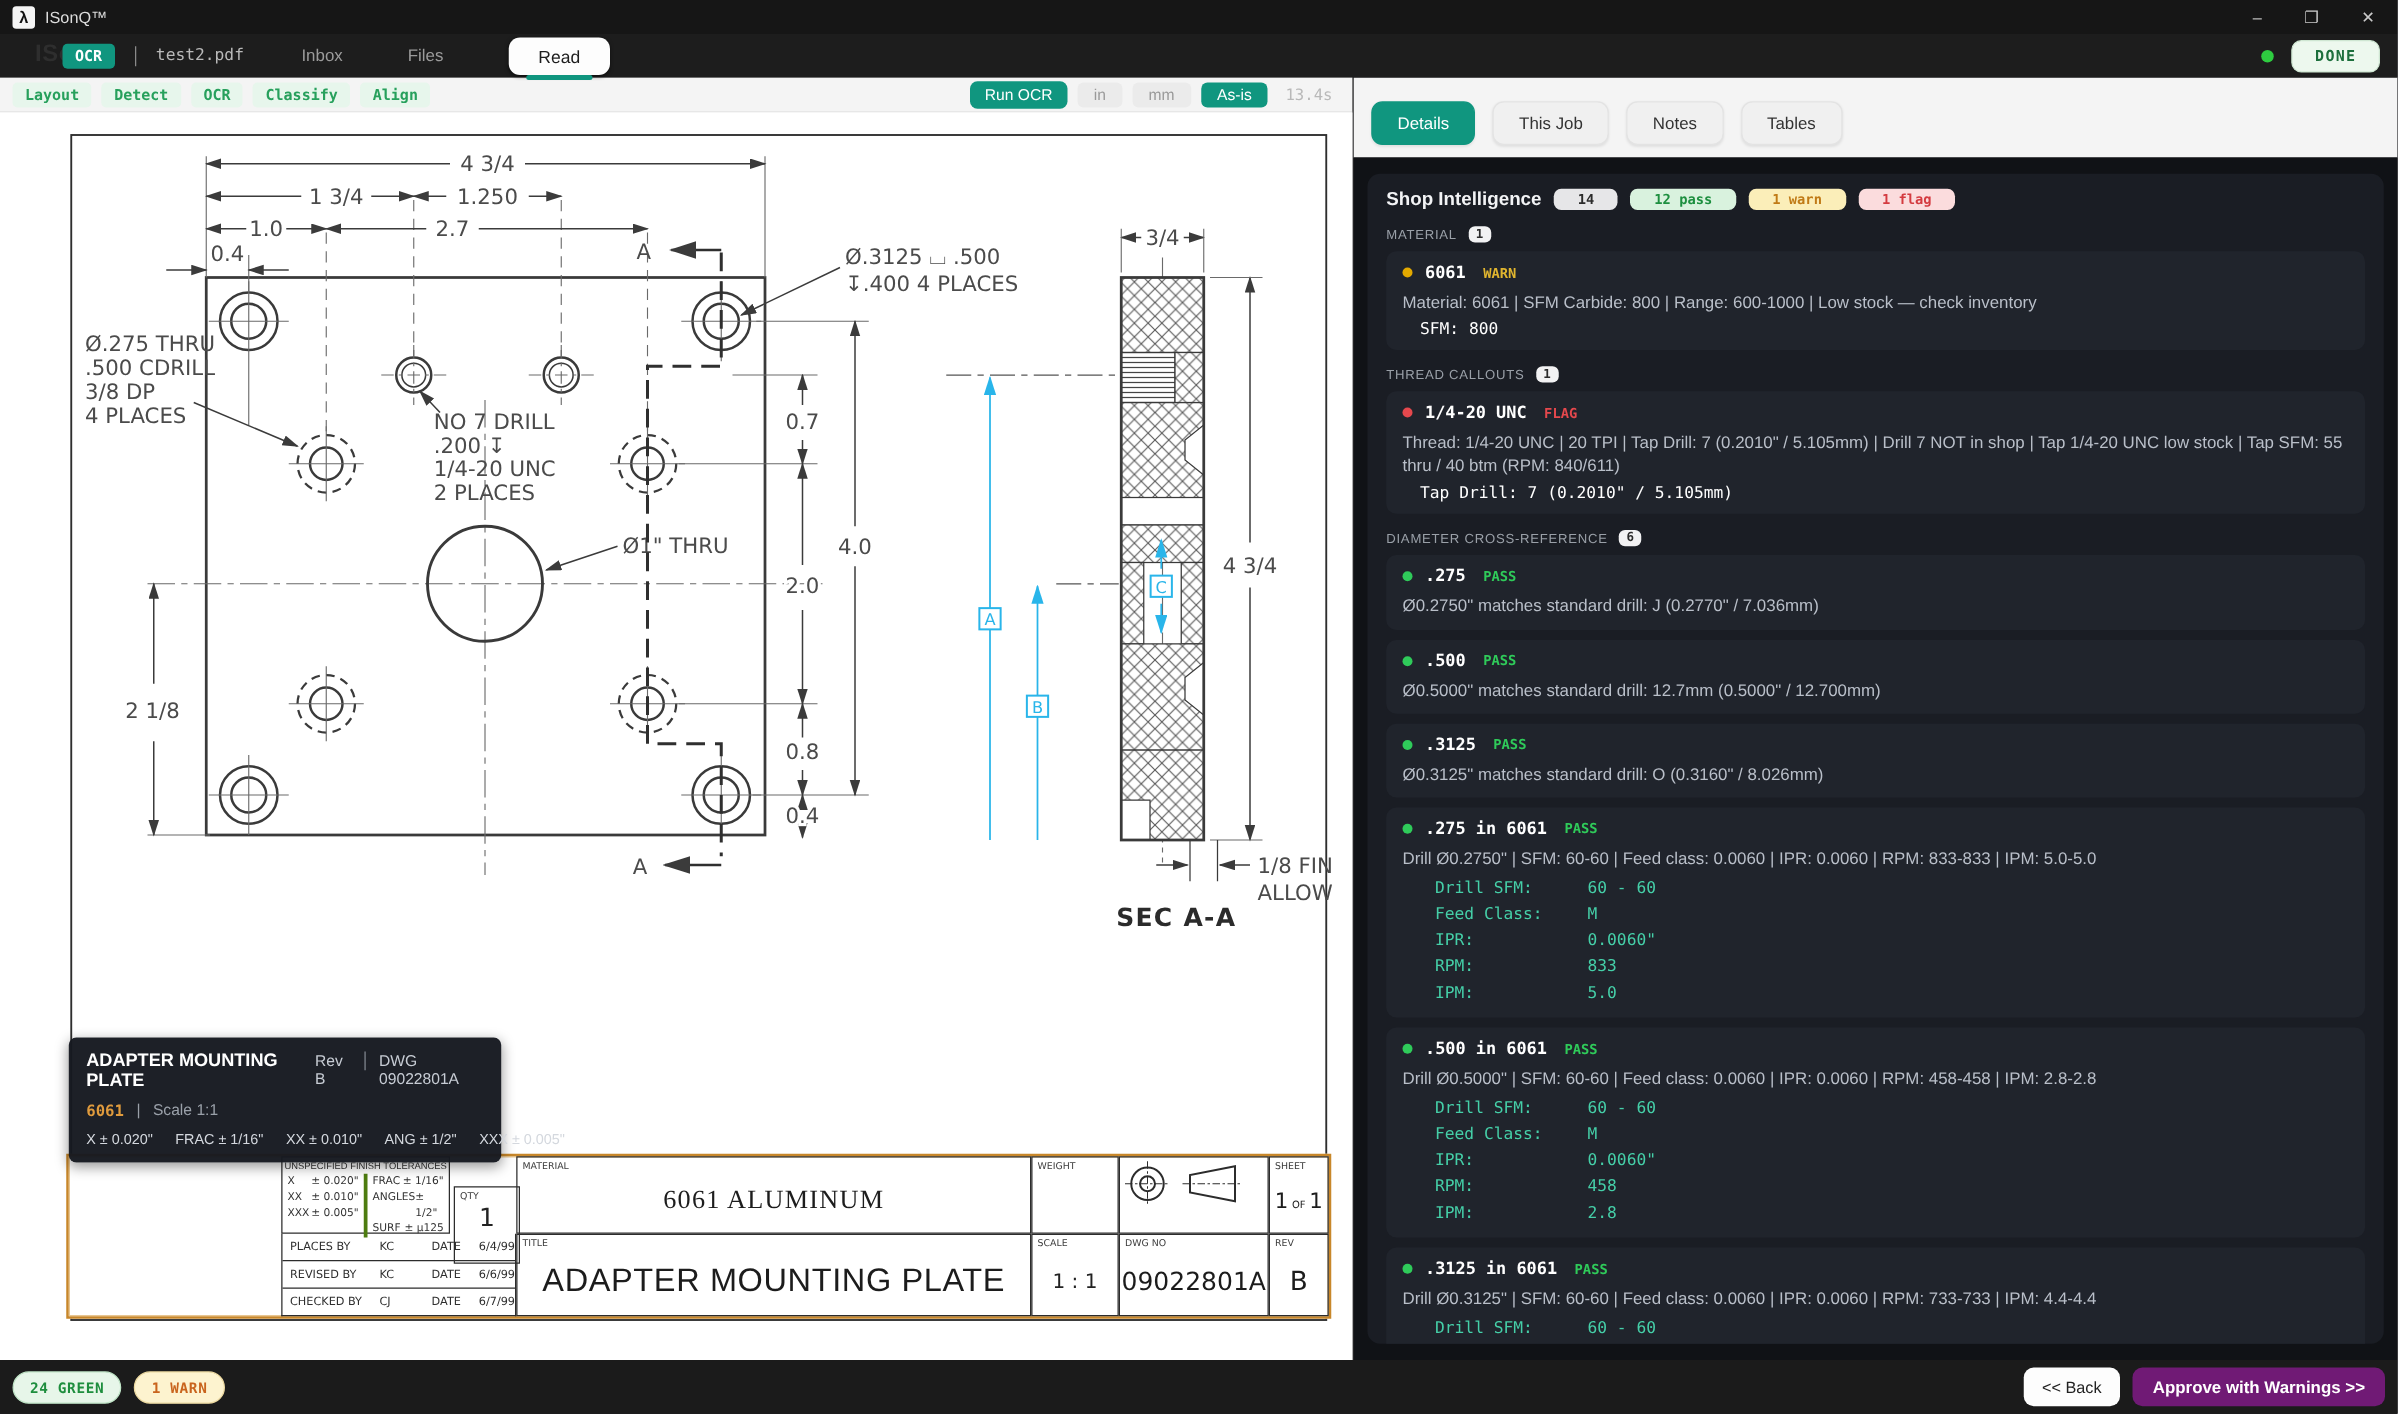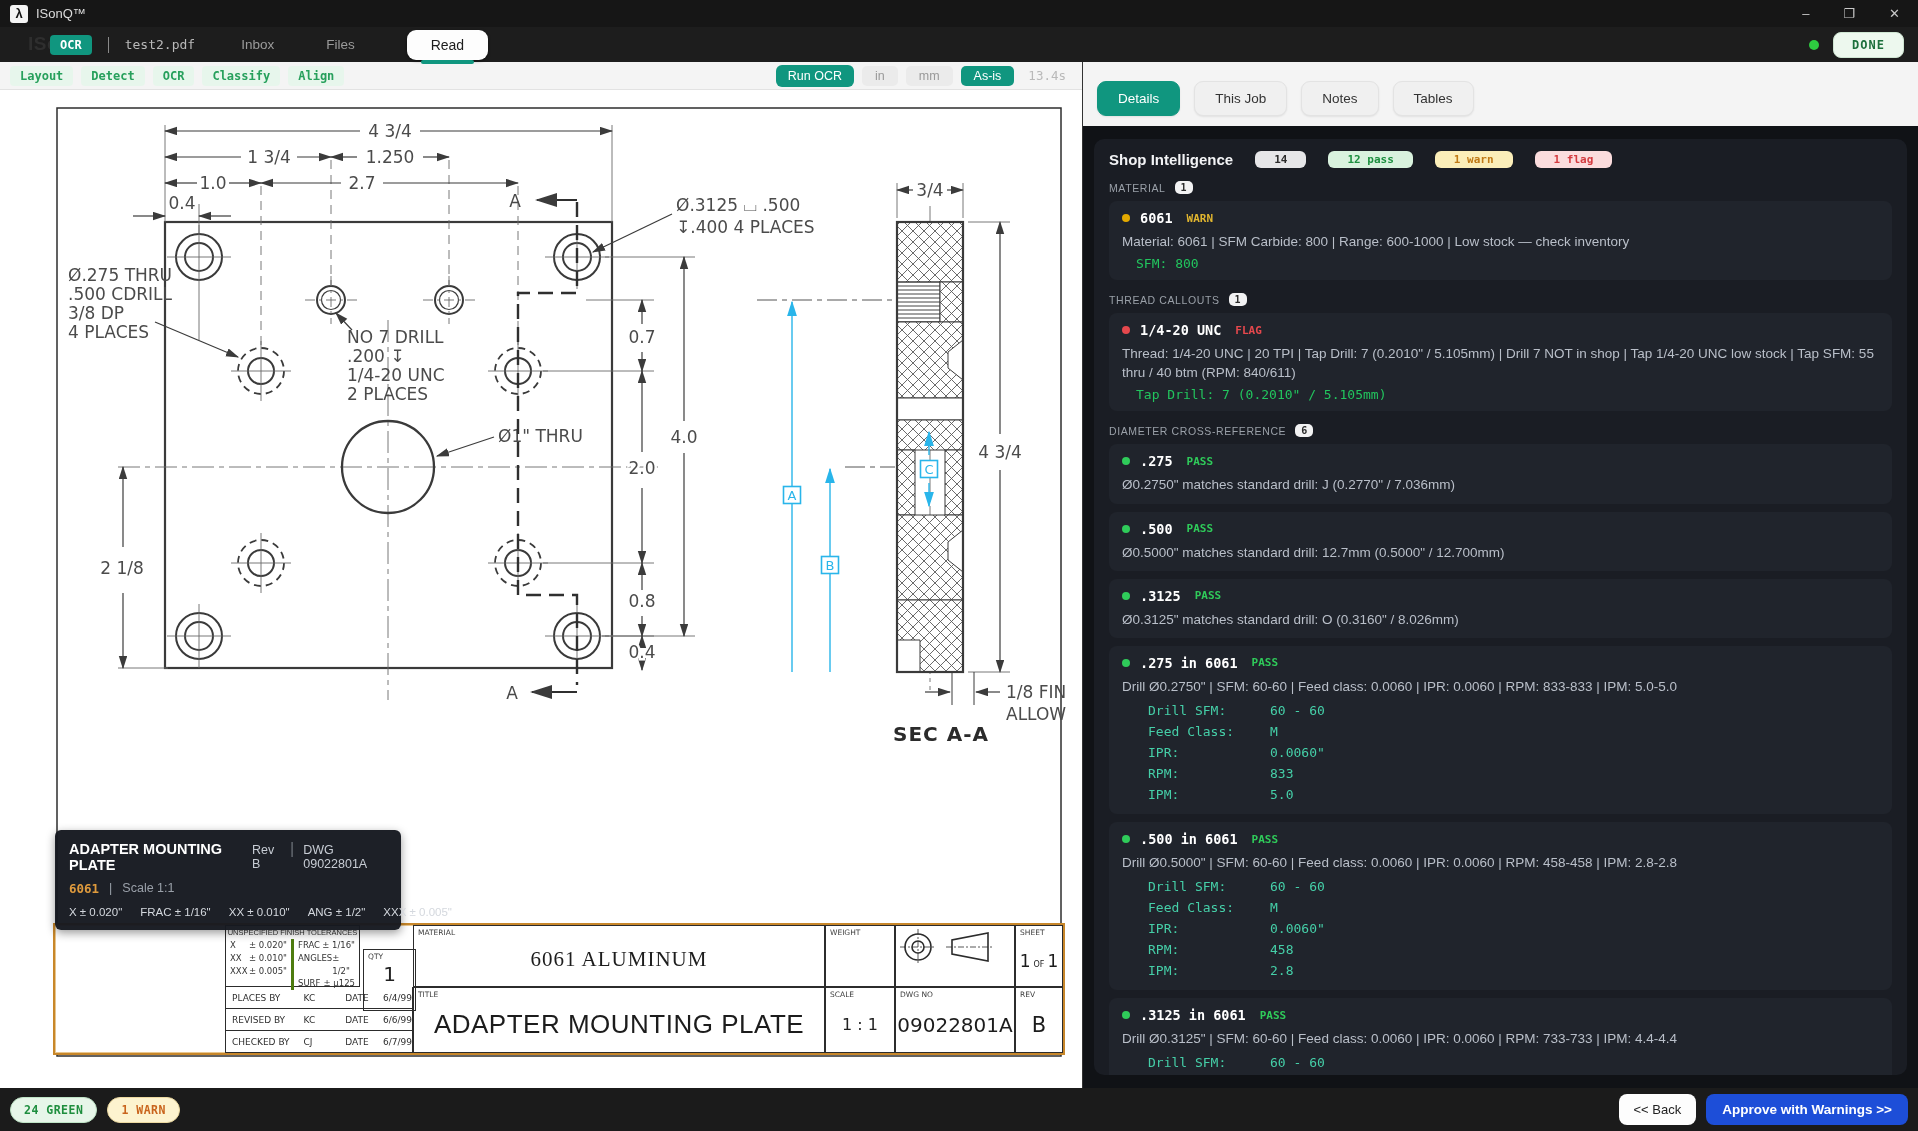--- a/index.html
+++ b/index.html
@@ -86,52 +86,52 @@
   .sheet-val { margin-top:10px; font-family:"DejaVu Sans", sans-serif; color:#1c1c1c; }
   .sheet-val .big { font-size:17px; } .sheet-val .sm { font-size:8px; margin:0 3px; }
 
   
   .panel-col { flex:1; display:flex; flex-direction:column; border-left:1px solid #333; }
   .panel-tabs { height:64px; background:#f4f4f4; display:flex; align-items:center; gap:14px; padding:0 14px; padding-top:8px; }
   .p-tab { background:#f0f0f0; border:1px solid #e3e3e3; color:#333; font-size:13.5px; padding:9px 20px; border-radius:9px; box-shadow:0 1px 2px rgba(0,0,0,.08); }
   .p-tab.active { background:#10967f; border-color:#10967f; color:#fff; }
   .panel-body { flex:1; background:#101216; padding:13px 11px; overflow:hidden; }
   .panel-card { background:#1a1d24; border-radius:10px; padding:12px 15px; height:100%; overflow:hidden; }
-  .pc-header { display:flex; align-items:center; gap:22px; }
+  .pc-header { display:flex; align-items:center; gap:10px; }
   .pc-title { color:#f2f3f5; font-size:15px; font-weight:bold; }
   .badge { font-family:"DejaVu Sans Mono", monospace; font-size:11px; font-weight:bold; padding:2px 19px; border-radius:6px; }
   .b-count { background:#e6e6e8; color:#2b2b2b; }
   .b-pass  { background:#d9f2de; color:#1d8f3f; }
   .b-warn  { background:#fbeeb9; color:#c07a16; }
   .b-flag  { background:#fbdcdd; color:#d43b40; }
   .sec-label { display:flex; align-items:center; gap:9px; margin:13px 0 7px; }
   .sec-label span.t { color:#9aa0a8; font-size:10.5px; letter-spacing:0.6px; }
   .cnt { background:#f2f2f3; color:#2b2b2b; font-size:10px; font-weight:bold; padding:1px 6px; border-radius:5px; font-family:"DejaVu Sans Mono", monospace; }
   .entry { background:#20242c; border-radius:8px; padding:9px 13px; margin-bottom:8px; }
   .e-head { display:flex; align-items:center; gap:10px; }
   .dot { width:8px; height:8px; border-radius:50%; }
   .dot.warn { background:#e3a900; } .dot.flag { background:#e5484d; } .dot.pass { background:#2fcb5a; }
   .e-name { color:#fff; font-weight:bold; font-size:13.5px; font-family:"DejaVu Sans Mono", monospace; }
   .e-status { font-size:11px; font-weight:bold; font-family:"DejaVu Sans Mono", monospace; margin-left:4px; }
   .e-status.warn { color:#e0b52f; } .e-status.flag { color:#e5484d; } .e-status.pass { color:#2fcb5a; }
   .e-desc { color:#b9bfc9; font-size:13.5px; line-height:1.42; margin-top:6px; }
-  .e-mono { color:#22c55e; font-size:13px; font-family:"DejaVu Sans Mono", monospace; margin-top:5px; padding-left:14px; }
+  .e-mono { color:#ffffff; font-size:13px; font-family:"DejaVu Sans Mono", monospace; margin-top:5px; padding-left:14px; }
   .kv { margin-top:4px; padding-left:26px; }
   .kv-row { display:flex; height:21px; align-items:center; }
   .kv-row .k { width:122px; color:#45cfa8; font-size:13px; font-family:"DejaVu Sans Mono", monospace; }
   .kv-row .v { color:#45cfa8; font-size:13px; font-family:"DejaVu Sans Mono", monospace; }
 
   
   .statusbar { height:43px; background:#1b1b1b; display:flex; align-items:center; padding:0 10px; gap:10px; }
   .sb-pill { font-family:"DejaVu Sans Mono", monospace; font-size:11.5px; font-weight:bold; padding:5px 13px; border-radius:14px; letter-spacing:0.5px; }
   .sb-green { background:#e7f6e9; border:1px solid #bfe4c6; color:#1e8e3e; }
   .sb-warn  { background:#fdf3cf; border:1px solid #ecd9a0; color:#c9641d; }
   .sb-right { margin-left:auto; display:flex; gap:10px; align-items:center; }
   .back-btn { background:#fdfdfd; color:#222; font-size:13px; padding:8px 15px; border-radius:8px; }
-  .approve-btn { background:#1d4ed8; color:#fff; font-size:13.5px; font-weight:bold; padding:8px 16px; border-radius:8px; }
+  .approve-btn { background:#701a75; color:#fff; font-size:13.5px; font-weight:bold; padding:8px 16px; border-radius:8px; }
 </style>
 </head>
 <body>
 
 <div class="titlebar">
   <div class="logo-box">λ</div>
   <div class="app-title">ISonQ™</div>
   <div class="win-controls">
     <span>–</span>
     <span>❐</span>

